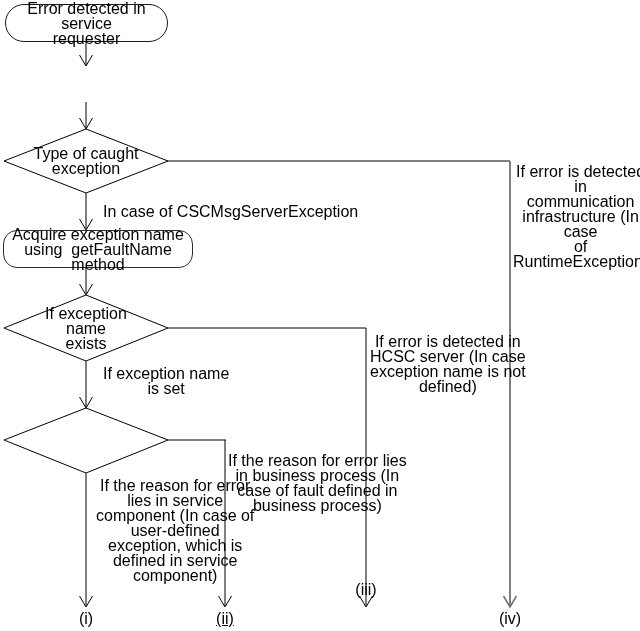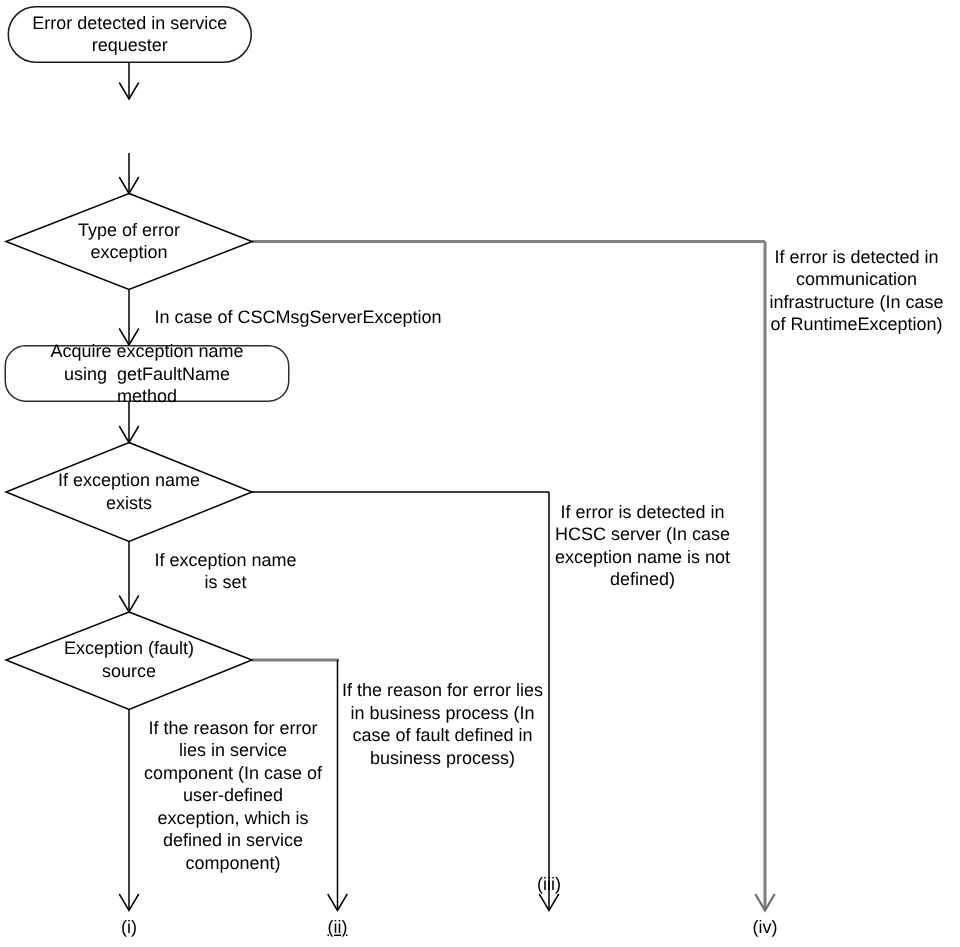--- a/index.html
+++ b/index.html
@@ -14,21 +14,21 @@
   }
   svg.layer {
     position: absolute;
     left: 0; top: 0;
     width: 640px; height: 631px;
     z-index: 1;
   }
   .node, .ann, .outlet {
     position: absolute;
     z-index: 2;
-    font-size: 12px;
+    font-size: 16px;
     line-height: 15px;
     white-space: pre-wrap;
   }
   .node {
     display: flex;
     align-items: center;
     justify-content: center;
     text-align: center;
     background: #ffffff;
     box-sizing: border-box;
@@ -86,39 +86,35 @@
     <polyline points="503.5,596 510,607 516.5,596" fill="none" stroke="#707070" stroke-width="1.5"></polyline>
   </svg>
 
   <div class="node terminator" style="left:5px; top:4px; width:163px; height:38px;">
     <span>Error detected in service
 requester</span>
   </div>
 
 
   <div class="diamond-label node" style="left:26px; top:138px; width:120px; height:46px; border:none; background:transparent;">
-    <span>Type of error
+    <span>Type of caught
 exception</span>
   </div>
 
   <div class="node process" style="left:3px; top:230px; width:190px; height:38px;border-radius:14px;">
     <span>Acquire exception name
 using  getFaultName
 method</span>
   </div>
 
   <div class="diamond-label node" style="left:26px; top:305px; width:120px; height:46px; border:none; background:transparent;">
     <span>If exception name
 exists</span>
   </div>
 
-  <div class="diamond-label node" style="left:26px; top:417px; width:120px; height:46px; border:none; background:transparent;">
-    <span>Exception (fault)
-source</span>
-  </div>
 
   <div class="ann" style="left:103px; top:192px;margin-top:12px;">In case of CSCMsgServerException</div>
 
   <div class="ann" style="left:103px; top:366px;">If exception name
 is set</div>
 
   <div class="ann" style="left:96px; top:478px;">If the reason for error
 lies in service
 component (In case of
 user-defined

